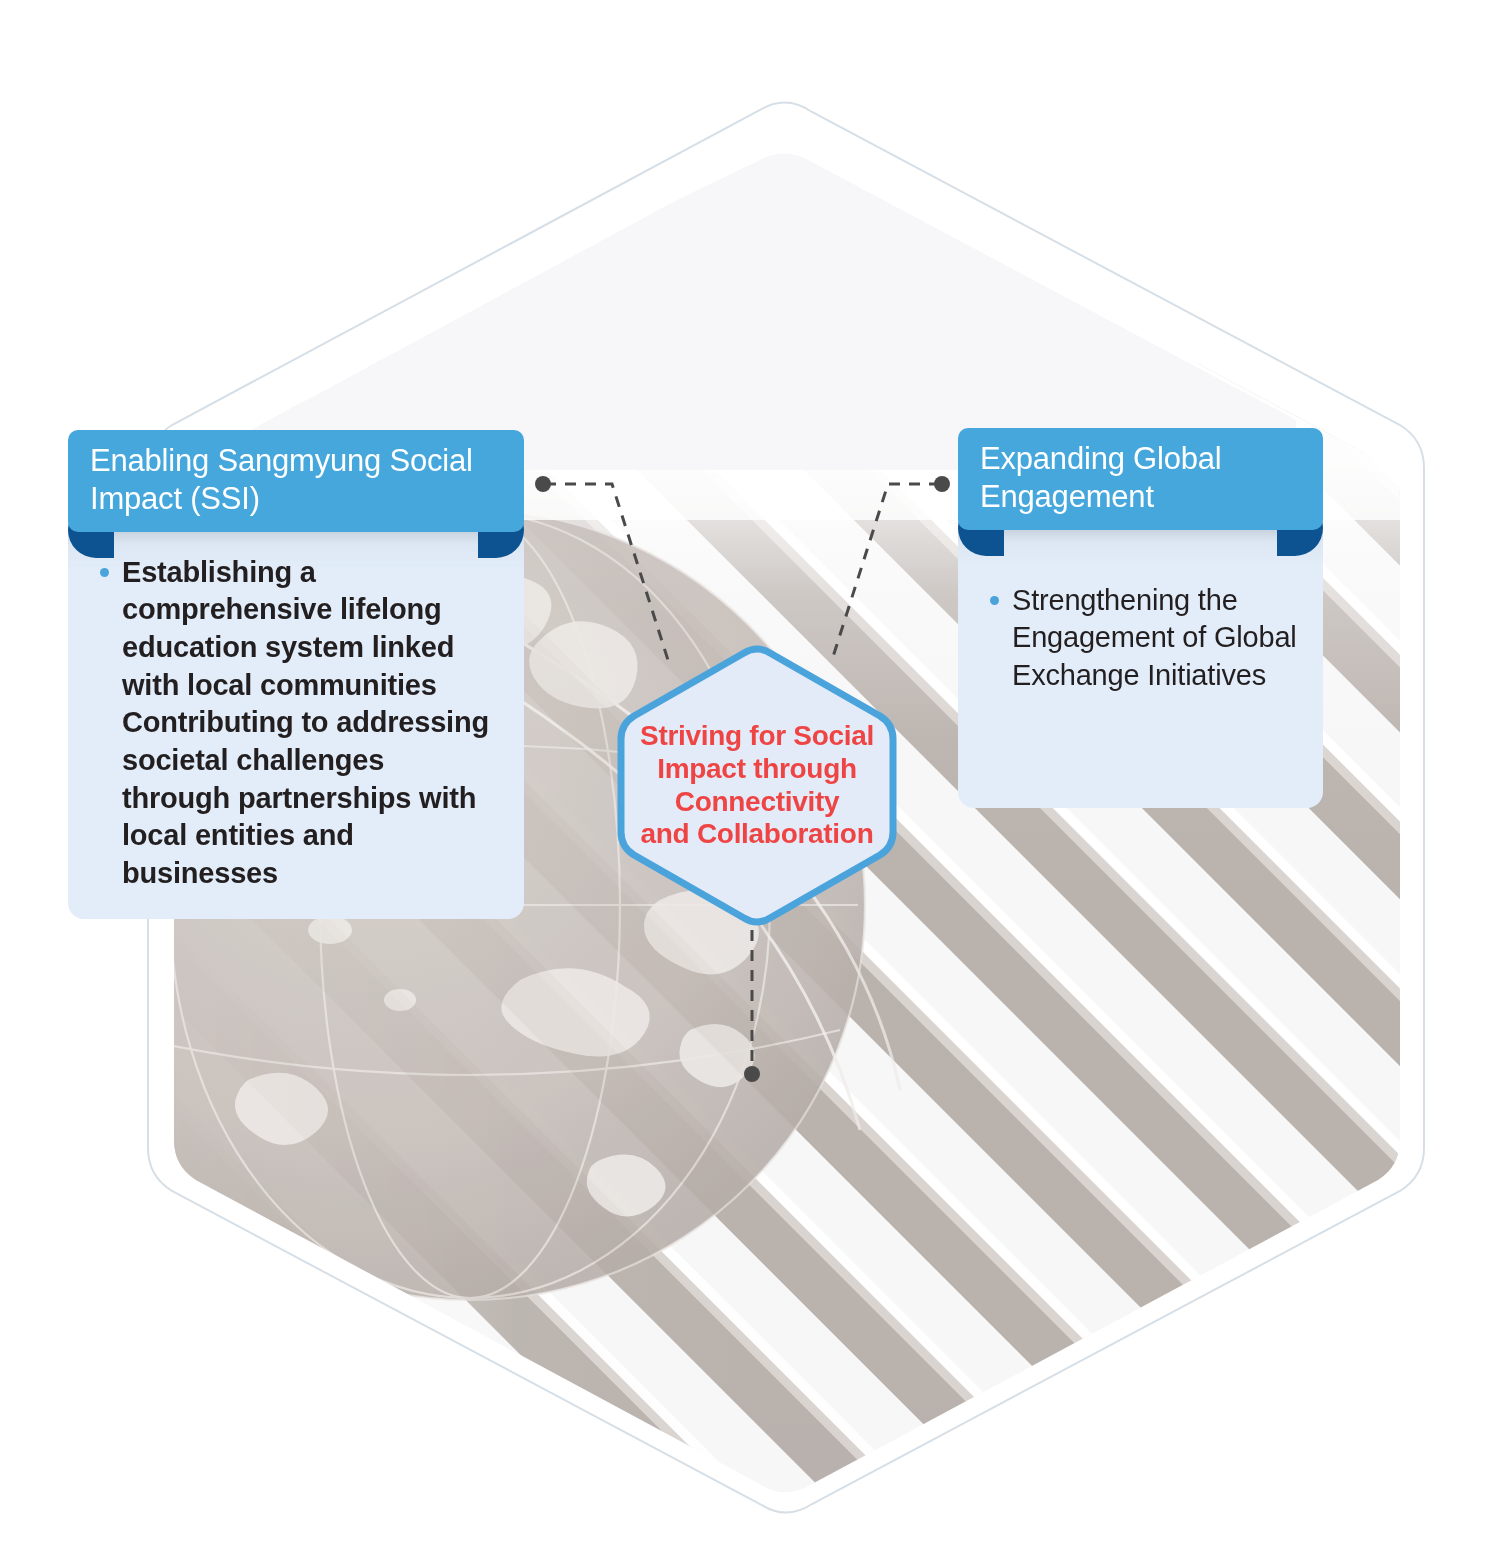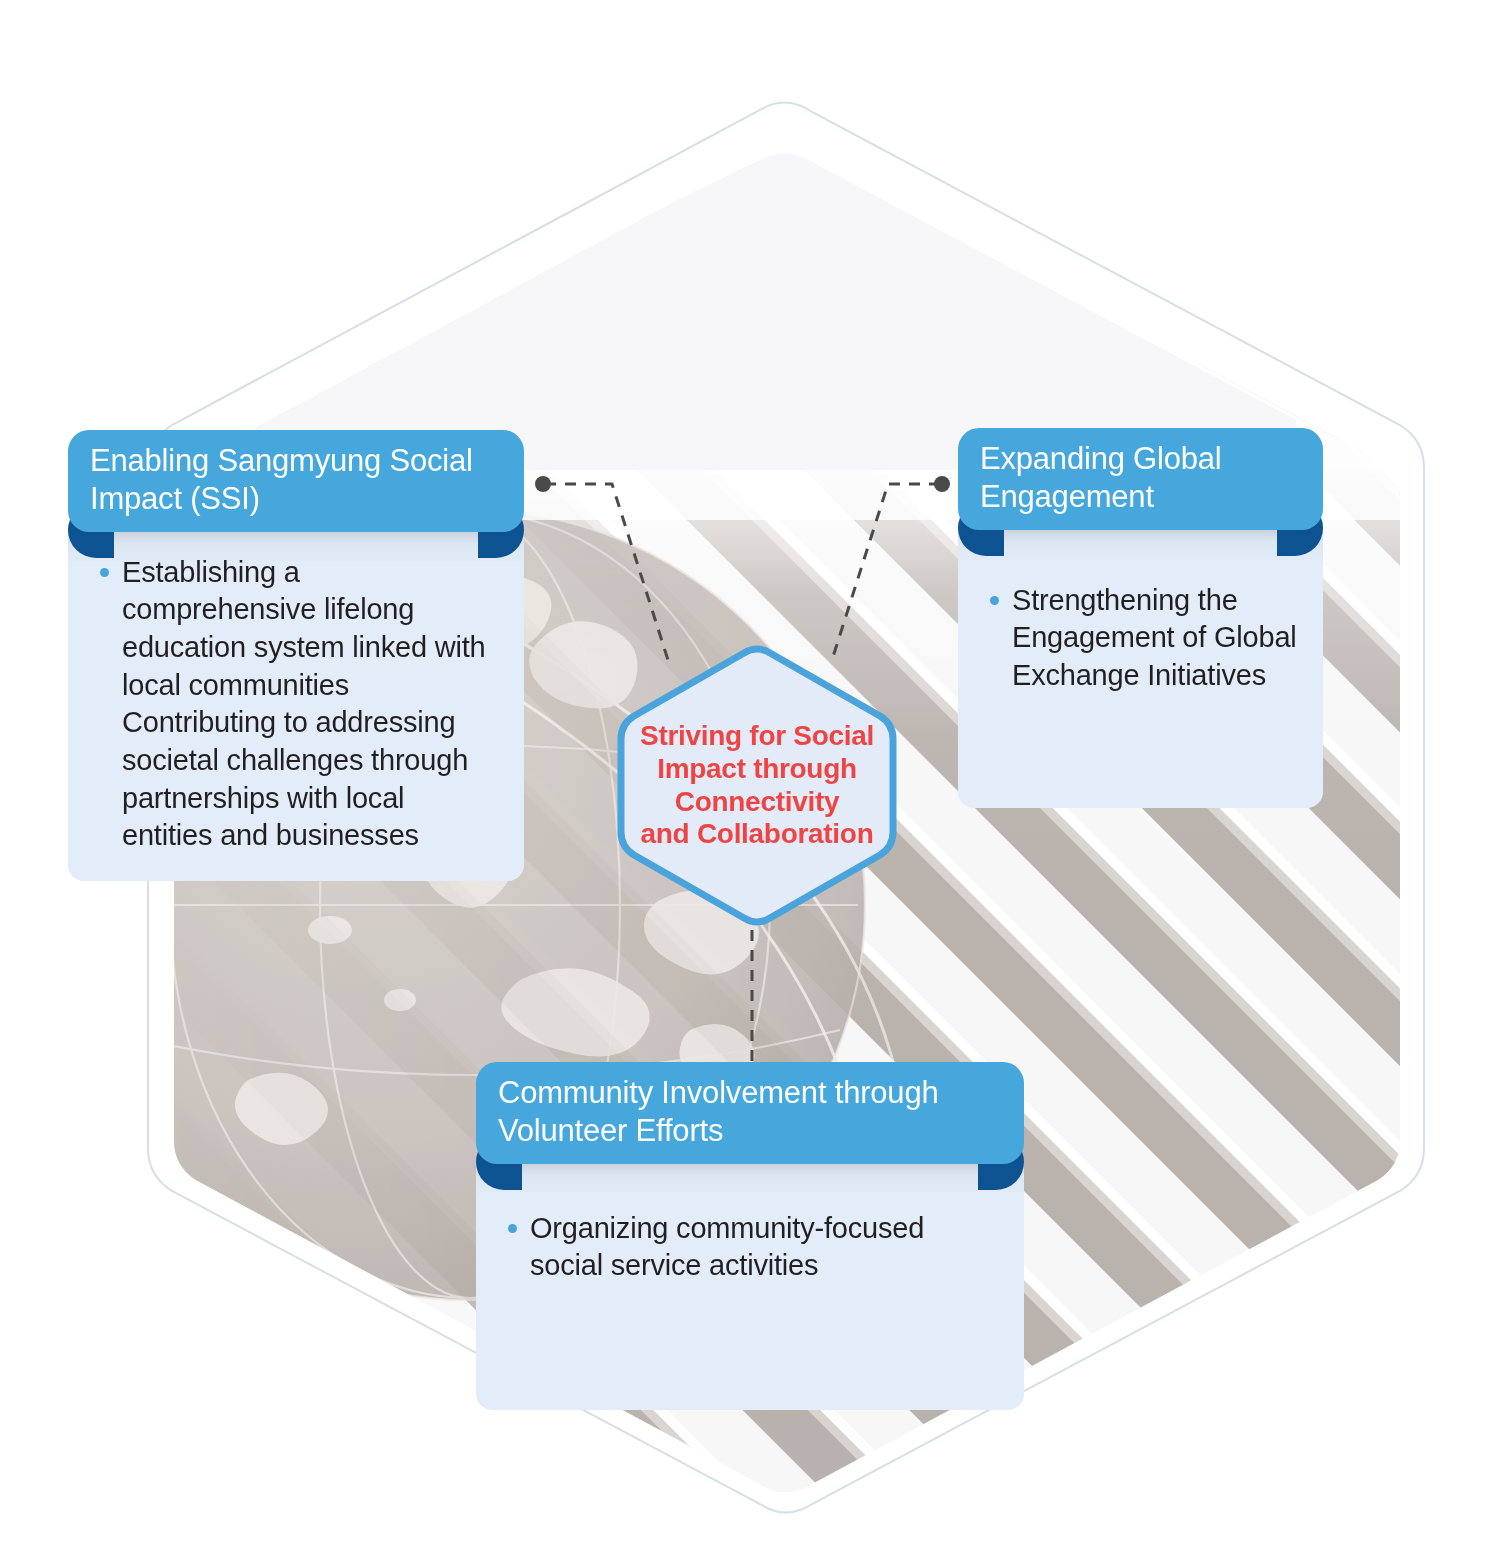--- a/index.html
+++ b/index.html
@@ -39,21 +39,21 @@
   }
 
   
   .card {
     position: absolute;
   }
   .card-header {
     position: relative;
     background: #45a7dc;
     color: #ffffff;
-    border-radius: 21px;
+    border-radius: 10px;
     padding: 12px 20px 14px 22px;
     font-size: 31px;
     line-height: 1.22;
     font-weight: 400;
     letter-spacing: -0.2px;
     box-sizing: border-box;
     z-index: 3;
   }
   .card-body {
     position: relative;
@@ -107,21 +107,21 @@
     left: 4px;
     top: 14px;
     width: 9px;
     height: 9px;
     border-radius: 50%;
     background: #4ba3dc;
   }
 
   
   #card-ssi        { left: 68px;  top: 430px;  width: 456px; }
-  #card-ssi .card-body { min-height: 330px; }
+  #card-ssi .card-body { min-height: 330px; font-weight: bold; }
   #card-global     { left: 958px; top: 428px;  width: 365px; }
   #card-global .card-body { min-height: 282px; padding-top: 30px; }
   #card-community  { left: 476px; top: 1062px; width: 548px; }
   #card-community .card-body { min-height: 250px; padding-top: 24px; }
 
   
   #hex-center {
     position: absolute;
     left: 614px;
     top: 643px;
@@ -332,34 +332,20 @@
       <div class="tab tab-left"></div>
       <div class="tab tab-right"></div>
       <div class="card-body-inner">
         <ul class="bullets">
           <li>Strengthening the Engagement of Global Exchange Initiatives</li>
         </ul>
       </div>
     </div>
   </div>
 
-  <div class="card" id="card-community">
-    <div class="card-header">
-      <span>Community Involvement through Volunteer Efforts</span>
-    </div>
-    <div class="card-body">
-      <div class="tab tab-left"></div>
-      <div class="tab tab-right"></div>
-      <div class="card-body-inner">
-        <ul class="bullets">
-          <li>Organizing community-focused social service activities</li>
-        </ul>
-      </div>
-    </div>
-  </div>
 
   <div id="hex-center">
     <svg width="286" height="285" viewBox="0 0 286 285">
       <path d="M 130 10
                Q 143 2 156 10
                L 266 73
                Q 279 81 279 96
                L 279 189
                Q 279 204 266 212
                L 156 275

